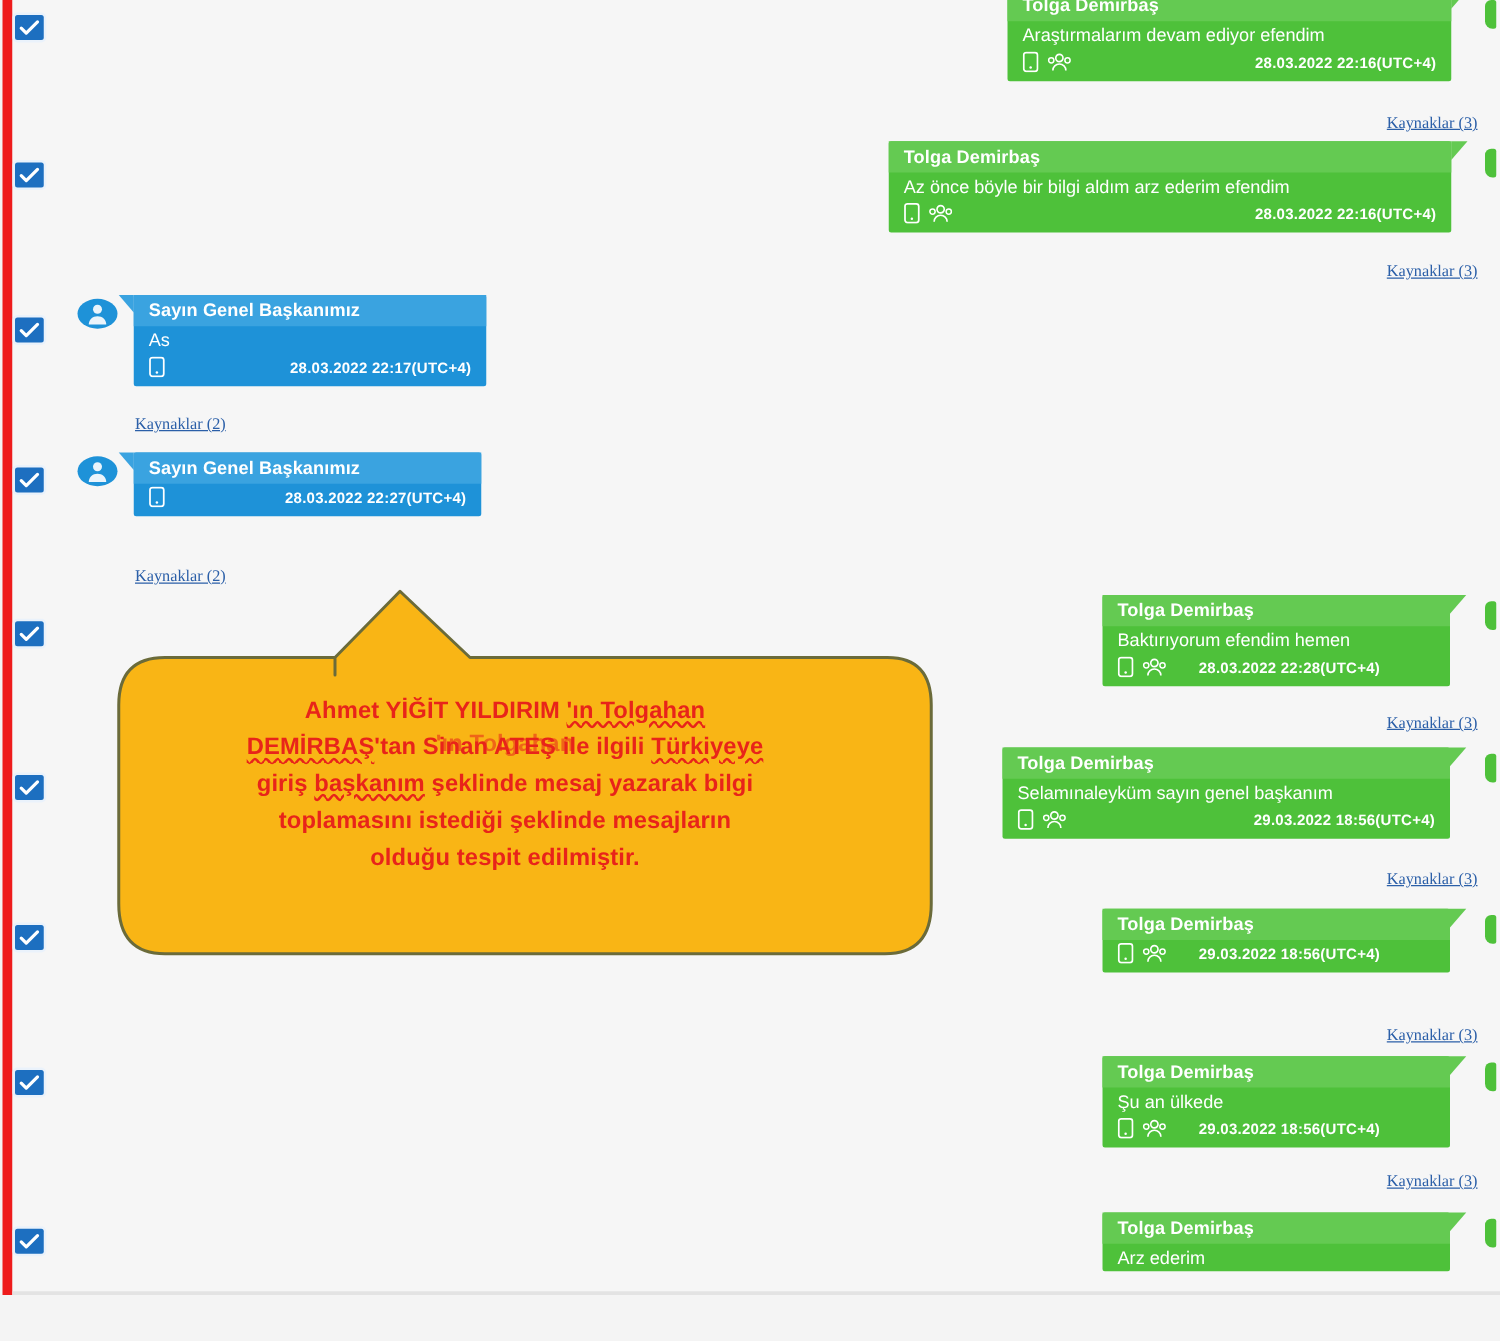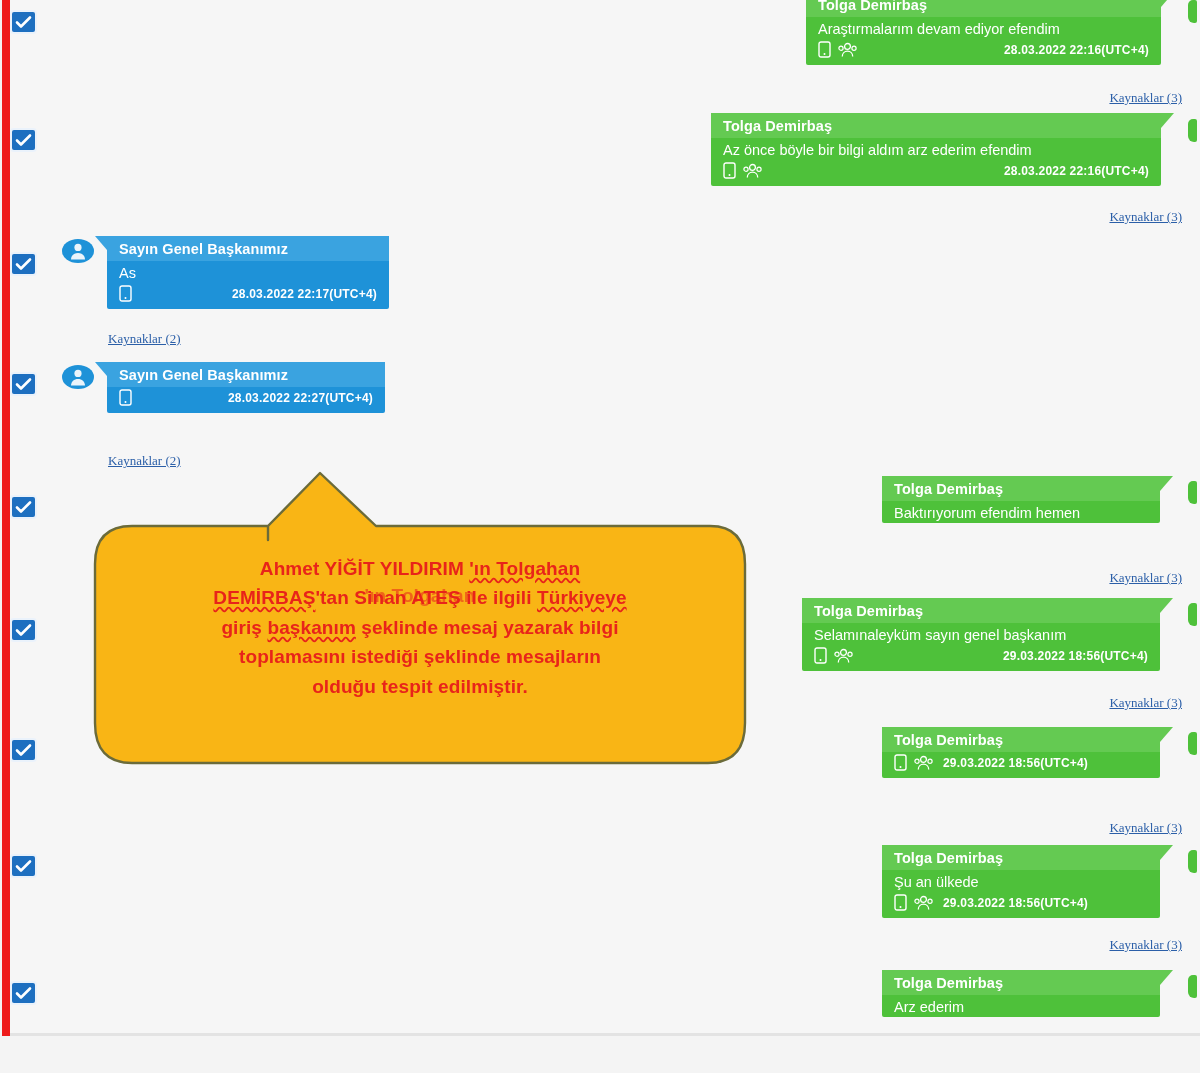--- a/index.html
+++ b/index.html
@@ -105,20 +105,21 @@
     white-space: nowrap;
   }
   .bubble .meta {
     display: flex;
     align-items: center;
     padding: 2px 12px 7px 12px;
     color: #ffffff;
     font-size: 12px;
     font-weight: bold;
     white-space: nowrap;
+    gap: 16px;
   }
   .bubble .meta .icons {
     display: flex;
     align-items: center;
     gap: 7px;
   }
   .bubble .meta .stamp {
     margin-left: auto;
     padding-left: 18px;
     letter-spacing: .2px;
@@ -176,21 +177,21 @@
   .callout {
     position: absolute;
     left: 90px;
     top: 468px;
     width: 660px;
     height: 300px;
   }
   .callout svg { display: block; }
   .callout .txt {
     position: absolute;
-    left: 40px;
+    left: 24px;
     top: 86px;
     width: 580px;
     text-align: center;
     color: #e8241a;
     font-size: 19px;
     font-weight: bold;
     line-height: 1.55;
     letter-spacing: .1px;
   }
   .callout .txt .sq {
@@ -382,20 +383,35 @@
     </div>
   </div>
   <a class="src-link" style="left:108px; top:453px" href="#">Kaynaklar (2)</a>
 
   <div class="msg-row" style="left:882px; top:476px">
     <div class="bubble-wrap">
       <div class="bubble green" style="width:278px">
         <div class="tail"></div>
         <div class="head">Tolga Demirbaş</div>
         <div class="body">Baktırıyorum efendim hemen</div>
+        <div class="meta tight">
+          <span class="icons">
+            <svg width="13" height="17" viewBox="0 0 13 17">
+                <rect x="1" y="1" width="11" height="15" rx="2" fill="none" stroke="#ffffff" stroke-width="1.4"></rect>
+                <circle cx="6.5" cy="13" r="1" fill="#ffffff"></circle>
+              </svg>
+            <svg width="19" height="16" viewBox="0 0 19 16">
+                <circle cx="9.5" cy="4.4" r="2.9" fill="none" stroke="#ffffff" stroke-width="1.3"></circle>
+                <path d="M4.3 14.4c0-3 2.3-5.2 5.2-5.2s5.2 2.2 5.2 5.2" fill="none" stroke="#ffffff" stroke-width="1.3"></path>
+                <circle cx="3" cy="6.2" r="2.1" fill="none" stroke="#ffffff" stroke-width="1.2"></circle>
+                <circle cx="16" cy="6.2" r="2.1" fill="none" stroke="#ffffff" stroke-width="1.2"></circle>
+              </svg>
+          </span>
+          <span class="stamp">28.03.2022 22:28(UTC+4)</span>
+        </div>
       </div>
     </div>
   </div>
   <div class="edge-pip" style="top:481px"></div>
   <a class="src-link" style="right:18px; top:570px" href="#">Kaynaklar (3)</a>
 
   <div class="msg-row" style="left:802px; top:598px">
     <div class="bubble-wrap">
       <div class="bubble green" style="width:358px">
         <div class="tail"></div>

